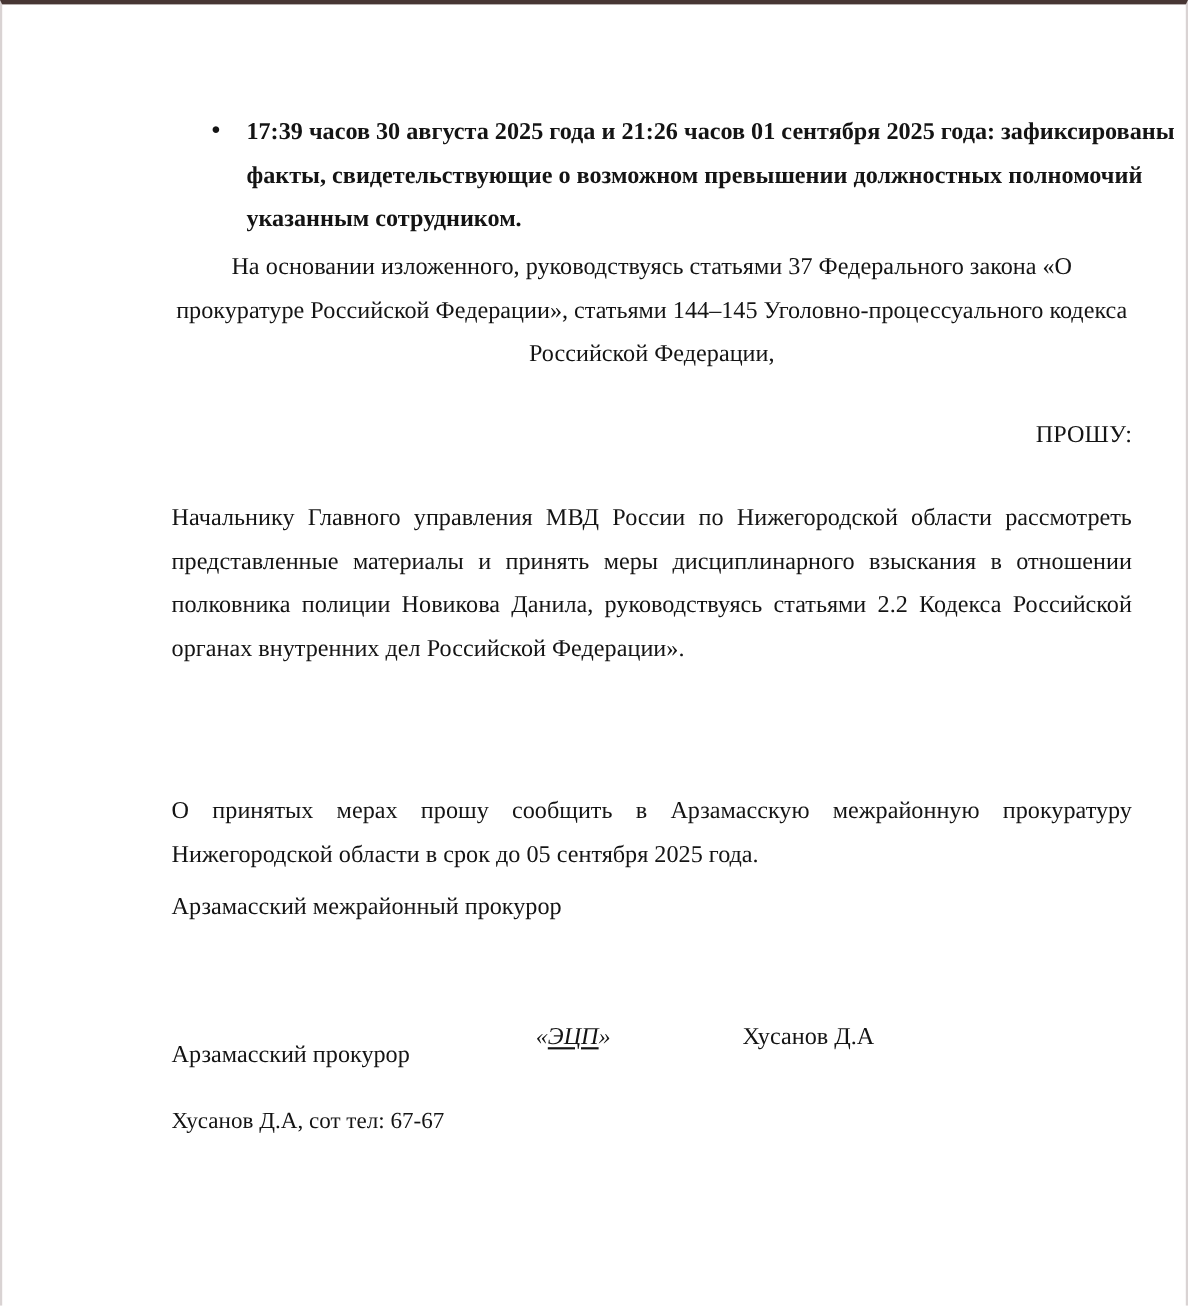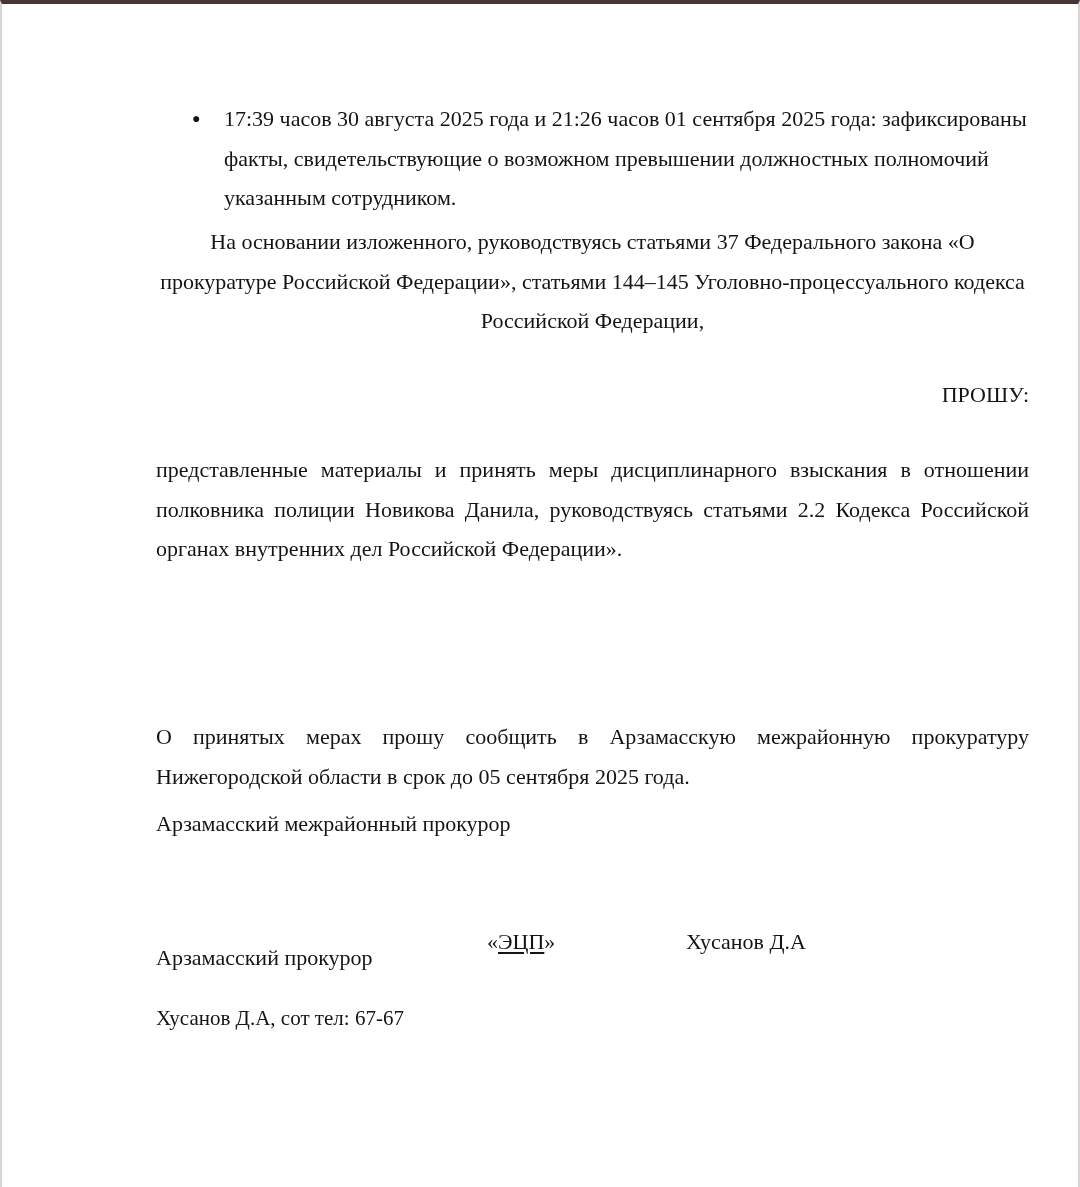--- a/index.html
+++ b/index.html
@@ -21,33 +21,33 @@
   .abs { position: absolute; }
   .line { white-space: nowrap; }
   .jline { text-align: justify; text-align-last: justify; white-space: normal; }
   .center { text-align: center; }
 
   .bullet-para { left: 190px; top: 95px; width: 826px; }
   .bullet-glyph {
     position: absolute; left: 0; top: 0;
     font-size: 14px; line-height: 39.5px;
   }
-  .bullet-text { margin-left: 32px; }
+  .bullet-text { margin-left: 32px; font-weight: bold; }
 
   .basis-para { left: 154px; top: 218px; width: 873px; }
   .request-heading { left: 154px; top: 371px; width: 873px; text-align: right; }
   .request-para { left: 154px; top: 446px; width: 873px; }
   .report-para { left: 154px; top: 685px; width: 873px; margin-top: 28px; }
   .signer-title { left: 154px; top: 800px; width: 873px; }
 
   .sig-row { left: 154px; top: 918px; width: 873px; height: 40px; }
   .sig-left { position: absolute; left: 0; top: 16px; white-space: nowrap; }
-  .sig-stamp { position: absolute; left: 331px; top: 0; white-space: nowrap; }
+  .sig-stamp { position: absolute; left: 331px; top: 0; white-space: nowrap; font-style: italic; }
   .sig-stamp .u { text-decoration: underline; text-underline-offset: 3px; }
-  .sig-name { position: absolute; left: 530px; top: 0; white-space: nowrap; text-align: right; }
+  .sig-name { position: absolute; left: 519px; top: 0; white-space: nowrap; text-align: right; }
 
   .footer { left: 154px; top: 1002px; width: 873px; font-size: 21px; line-height: 25px; }
 </style>
 </head>
 <body>
 
 <div class="page">
 
   <div class="abs bullet-para">
     <span class="bullet-glyph">●</span>
@@ -60,20 +60,21 @@
 
   <div class="abs basis-para center">
     <div class="line">На основании изложенного, руководствуясь статьями 37 Федерального закона «О</div>
     <div class="line">прокуратуре Российской Федерации», статьями 144–145 Уголовно-процессуального кодекса</div>
     <div class="line">Российской Федерации,</div>
   </div>
 
   <div class="abs request-heading center">ПРОШУ:</div>
 
   <div class="abs request-para">
+    <div class="jline">Начальнику Главного управления МВД России по Нижегородской области рассмотреть</div>
     <div class="jline">представленные материалы и принять меры дисциплинарного взыскания в отношении</div>
     <div class="jline">полковника полиции Новикова Данила, руководствуясь статьями 2.2 Кодекса Российской</div>
     <div class="line">органах внутренних дел Российской Федерации».</div>
   </div>
 
   <div class="abs report-para">
     <div class="jline">О принятых мерах прошу сообщить в Арзамасскую межрайонную прокуратуру</div>
     <div class="line">Нижегородской области в срок до 05 сентября 2025 года.</div>
   </div>
 

